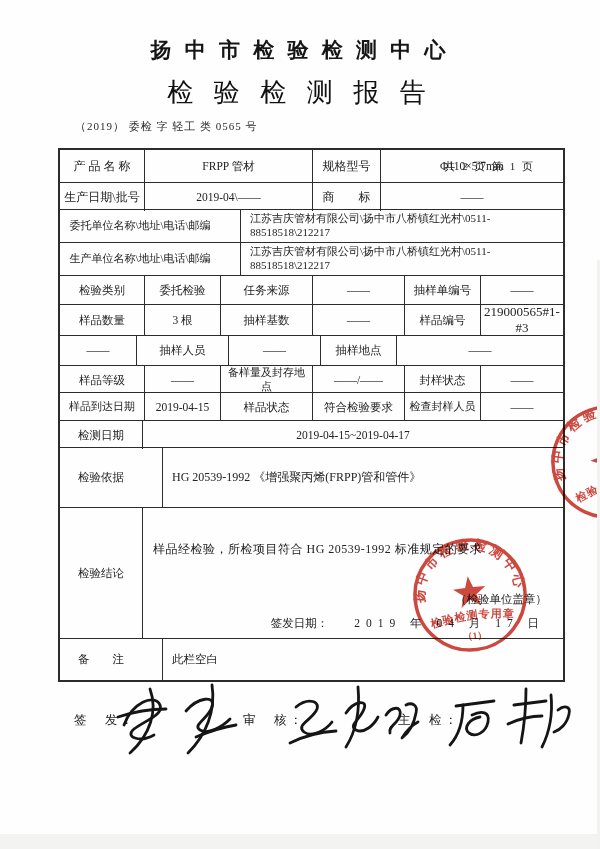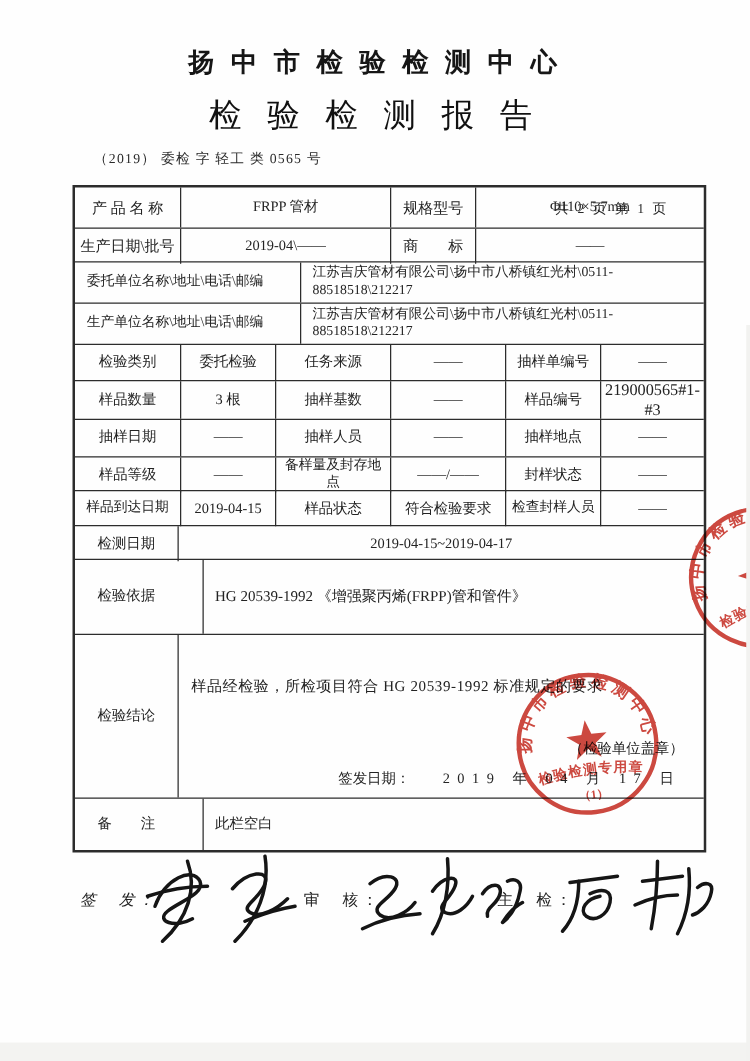--- a/index.html
+++ b/index.html
@@ -37,21 +37,21 @@
   .fs10{font-size:13px}.fs11{font-size:11px}.fs12{font-size:12px}
 
   .concl-cell { position:relative; display:block; padding:0; }
   .concl-text { position:absolute; left:10px; top:34px; font-size:12px; letter-spacing:.5px; }
   .seal-note  { position:absolute; right:16px; top:84px; font-size:11.5px; }
   .sign-date  { position:absolute; right:18px; top:108px; font-size:11.5px; }
   .sign-date .gap { display:inline-block; width:26px; }
   .sign-date .w-gap { letter-spacing:6px; }
 
   .footer-label { position:absolute; font-size:12.5px; letter-spacing:3px; color:#222; top:712px; }
-  .lbl-issue { left:64px;font-style:italic; } .lbl-review { left:243px; } .lbl-chief { left:398px;text-align:center; }
+  .lbl-issue { left:74px; } .lbl-review { left:243px; } .lbl-chief { left:398px;text-align:center; }
   .sig-svg { position:absolute; left:0; top:675px; }
 
   .stamp { position:absolute; width:120px; height:120px; mix-blend-mode:multiply; opacity:.9; }
   .stamp-main { left:410px; top:535px; transform:rotate(-7deg); }
   .stamp-edge { left:548px; top:402px; transform:rotate(-20deg); }
   .stamp text { font-family:"Liberation Serif", serif; font-weight:bold; }
 
   .scan-bottom { position:absolute; left:0; right:0; top:834px; height:15px; background:#f3f3f1; }
   .scan-right  { position:absolute; top:260px; bottom:0; right:0; width:3px; background:#f2f2f0; }
 </style>
@@ -106,21 +106,20 @@
     <div class="trow h31">
       <div class="cell w84">样品数量</div>
       <div class="cell w76">3 根</div>
       <div class="cell w92">抽样基数</div>
       <div class="cell w92">——</div>
       <div class="cell w76">样品编号</div>
       <div class="cell fx1 fs10">219000565#1-#3</div>
     </div>
 
     <div class="trow h30">
-      <div class="cell w84">抽样日期</div>
       <div class="cell w76">——</div>
       <div class="cell w92">抽样人员</div>
       <div class="cell w92">——</div>
       <div class="cell w76">抽样地点</div>
       <div class="cell fx1">——</div>
     </div>
 
     <div class="trow h27">
       <div class="cell w84">样品等级</div>
       <div class="cell w76">——</div>

